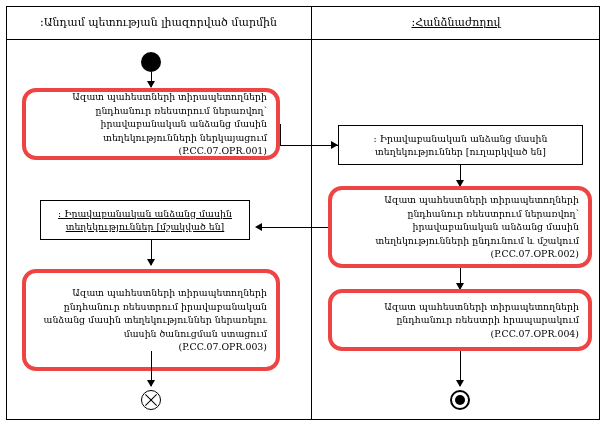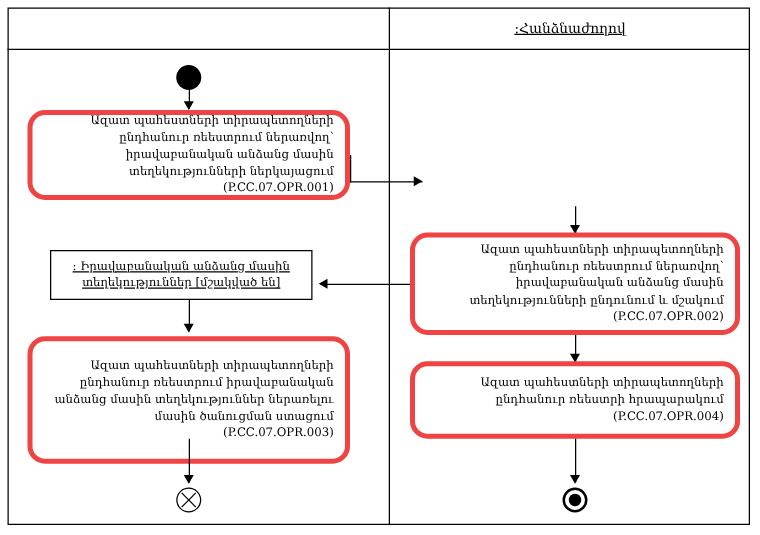--- a/index.html
+++ b/index.html
@@ -175,20 +175,21 @@
 </style>
 </head>
 <body>
 
 <div id="canvas">
 
   <div class="lane-frame"></div>
   <div class="lane-divider-h"></div>
   <div class="lane-divider-v"></div>
 
+  <div class="lane-header left">:Անդամ պետության լիազորված մարմին</div>
   <div class="lane-header right">:Հանձնաժողով</div>
 
   <div class="initial-node" style="left:141px; top:52px;"></div>
 
   <div class="seg-v" style="left:151px; top:72px; height:15px;"></div>
   <div class="arrow down" style="left:147px; top:81px;"></div>
 
   <div class="activity" style="left:22px; top:88px; width:258px; height:72px;">
     <span>Ազատ պահեստների տիրապետողների ընդհանուր ռեեստրում ներառվող՝ իրավաբանական անձանց մասին տեղեկությունների ներկայացում (P.CC.07.OPR.001)</span>
   </div>
@@ -210,20 +211,23 @@
   </div>
 
   <div class="seg-v" style="left:151px; top:351px; height:35px;"></div>
   <div class="arrow down" style="left:147px; top:380px;"></div>
 
   <div class="flow-final" style="left:141px; top:390px;">
     <span class="x1"></span>
     <span class="x2"></span>
   </div>
 
+  <div class="signal" style="left:338px; top:125px; width:245px; height:40px;">
+    <span>: Իրավաբանական անձանց մասին տեղեկություններ [ուղարկված են]</span>
+  </div>
 
   <div class="seg-v" style="left:460px; top:165px; height:22px;"></div>
   <div class="arrow down" style="left:456px; top:180px;"></div>
 
   <div class="activity" style="left:328px; top:186px; width:264px; height:82px;">
     <span>Ազատ պահեստների տիրապետողների ընդհանուր ռեեստրում ներառվող՝ իրավաբանական անձանց մասին տեղեկությունների ընդունում և մշակում (P.CC.07.OPR.002)</span>
   </div>
 
   <div class="seg-h" style="left:261px; top:227px; width:67px;"></div>
   <div class="arrow left" style="left:255px; top:223px;"></div>

